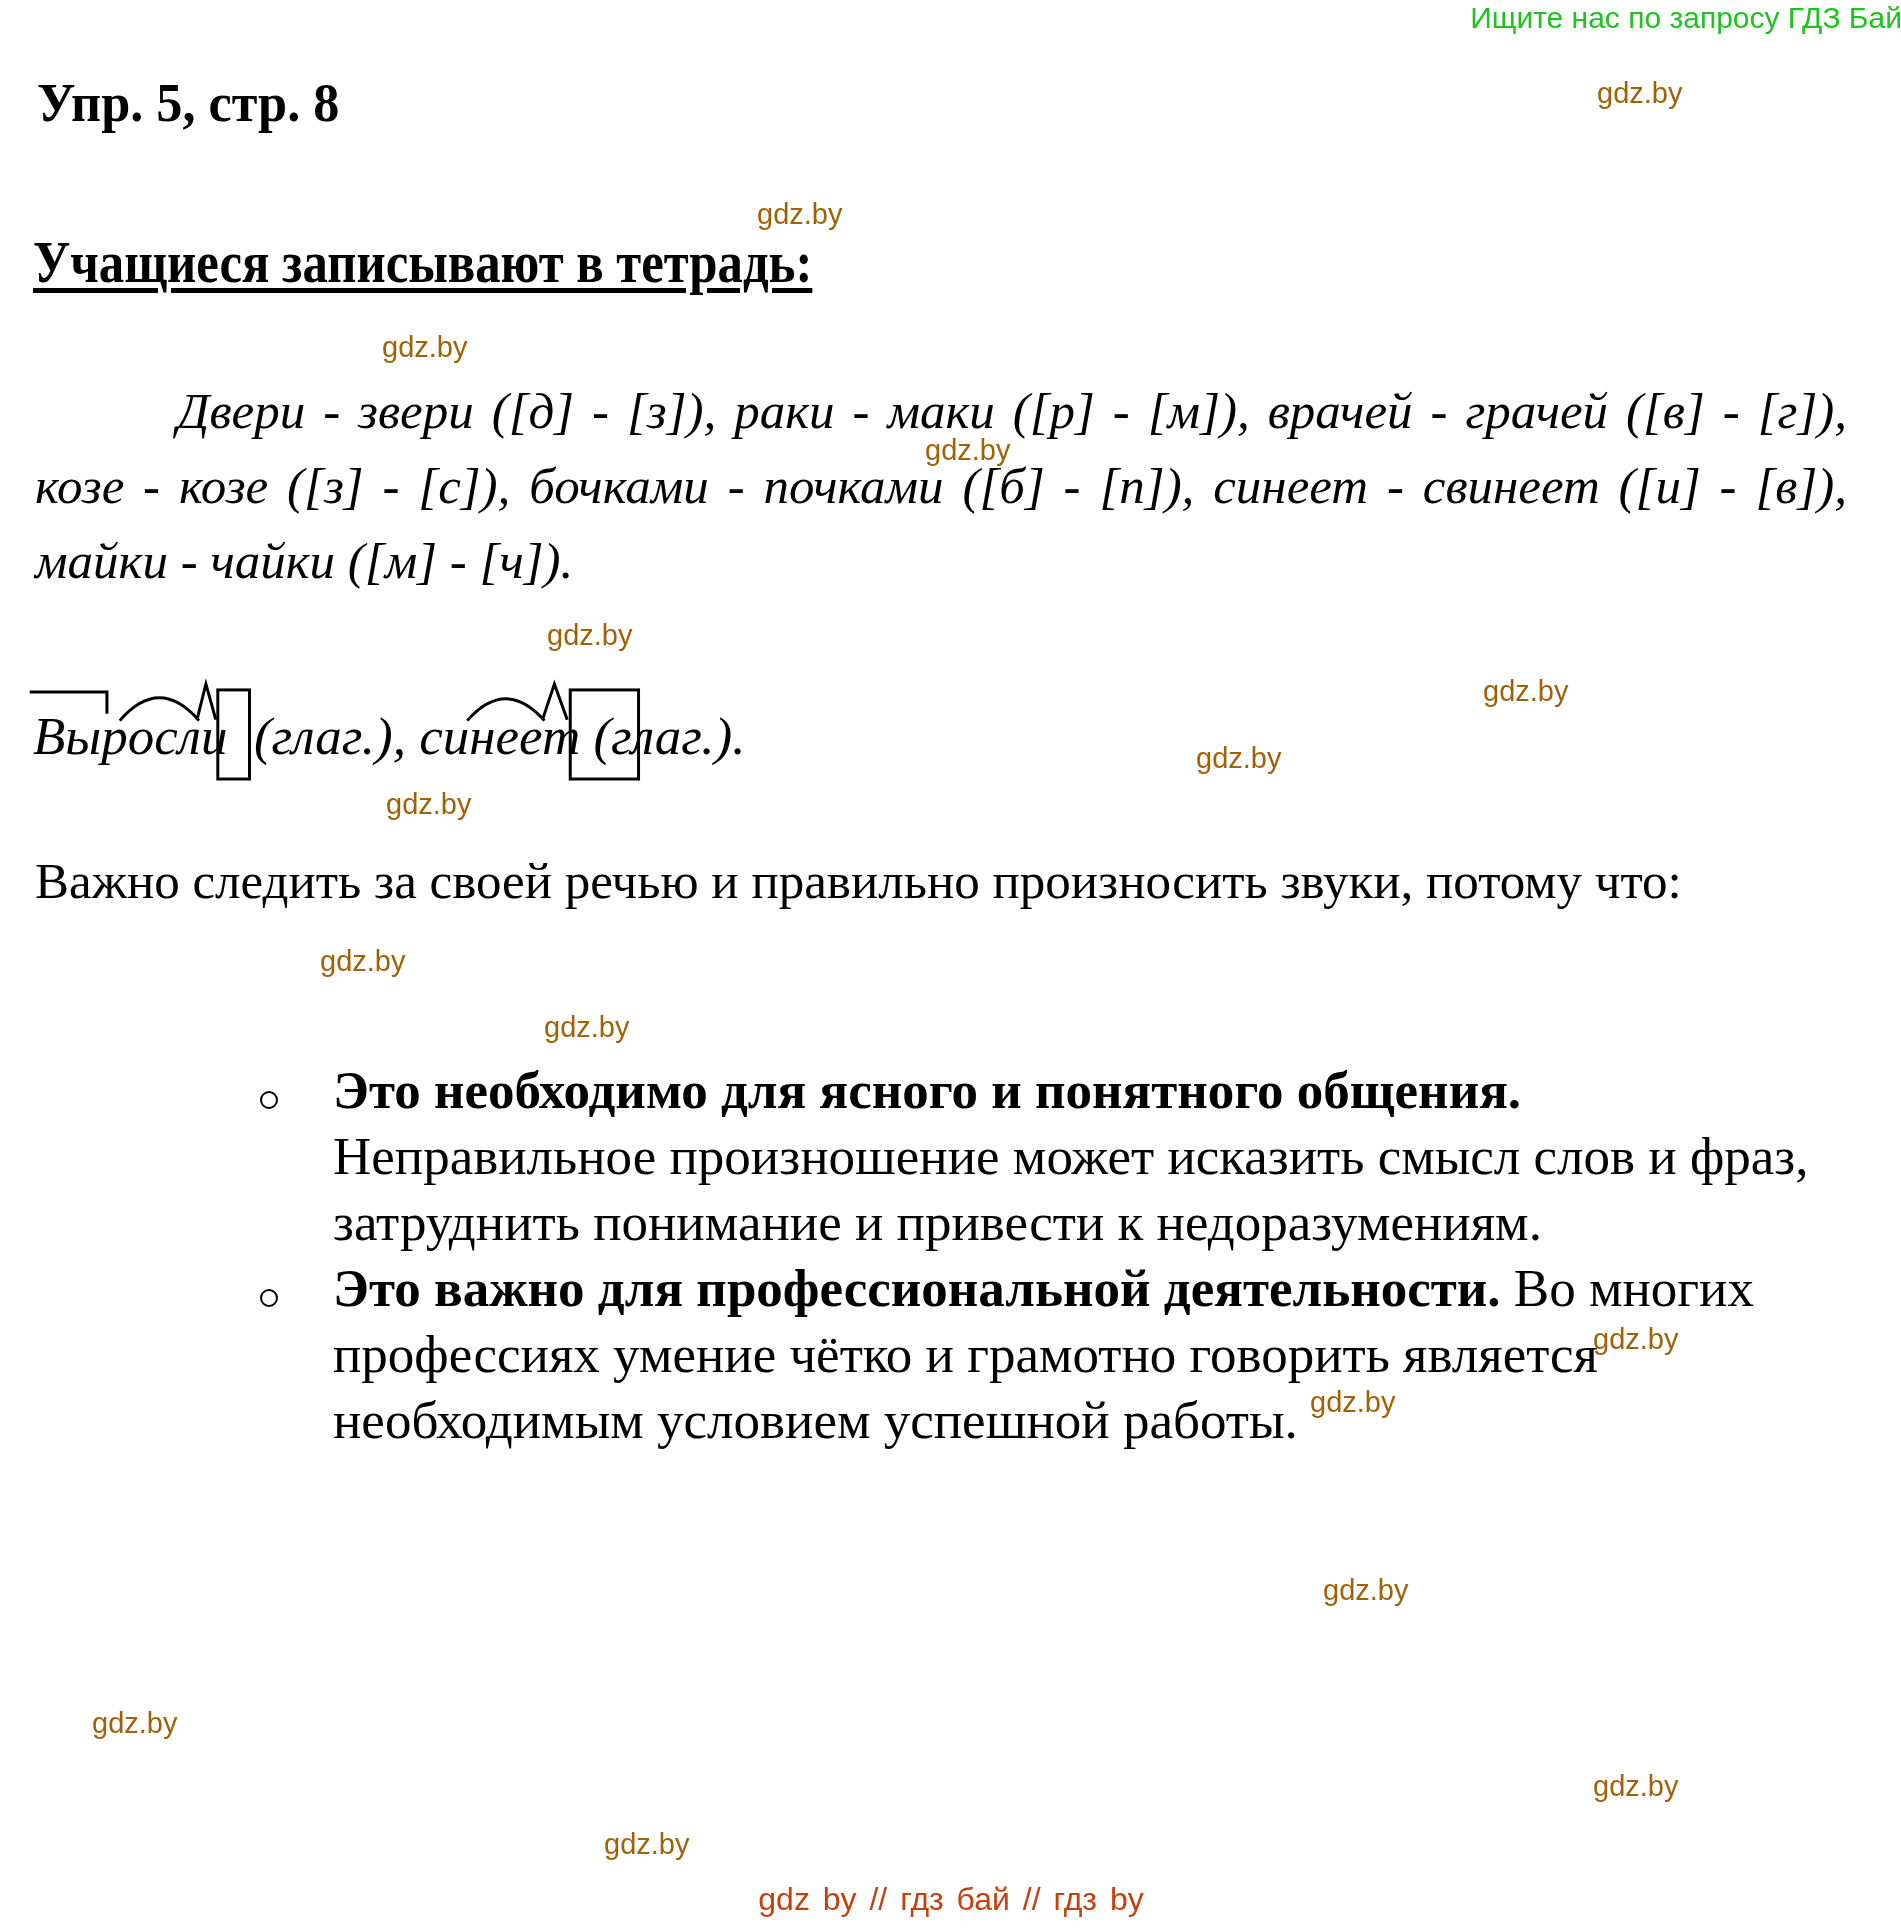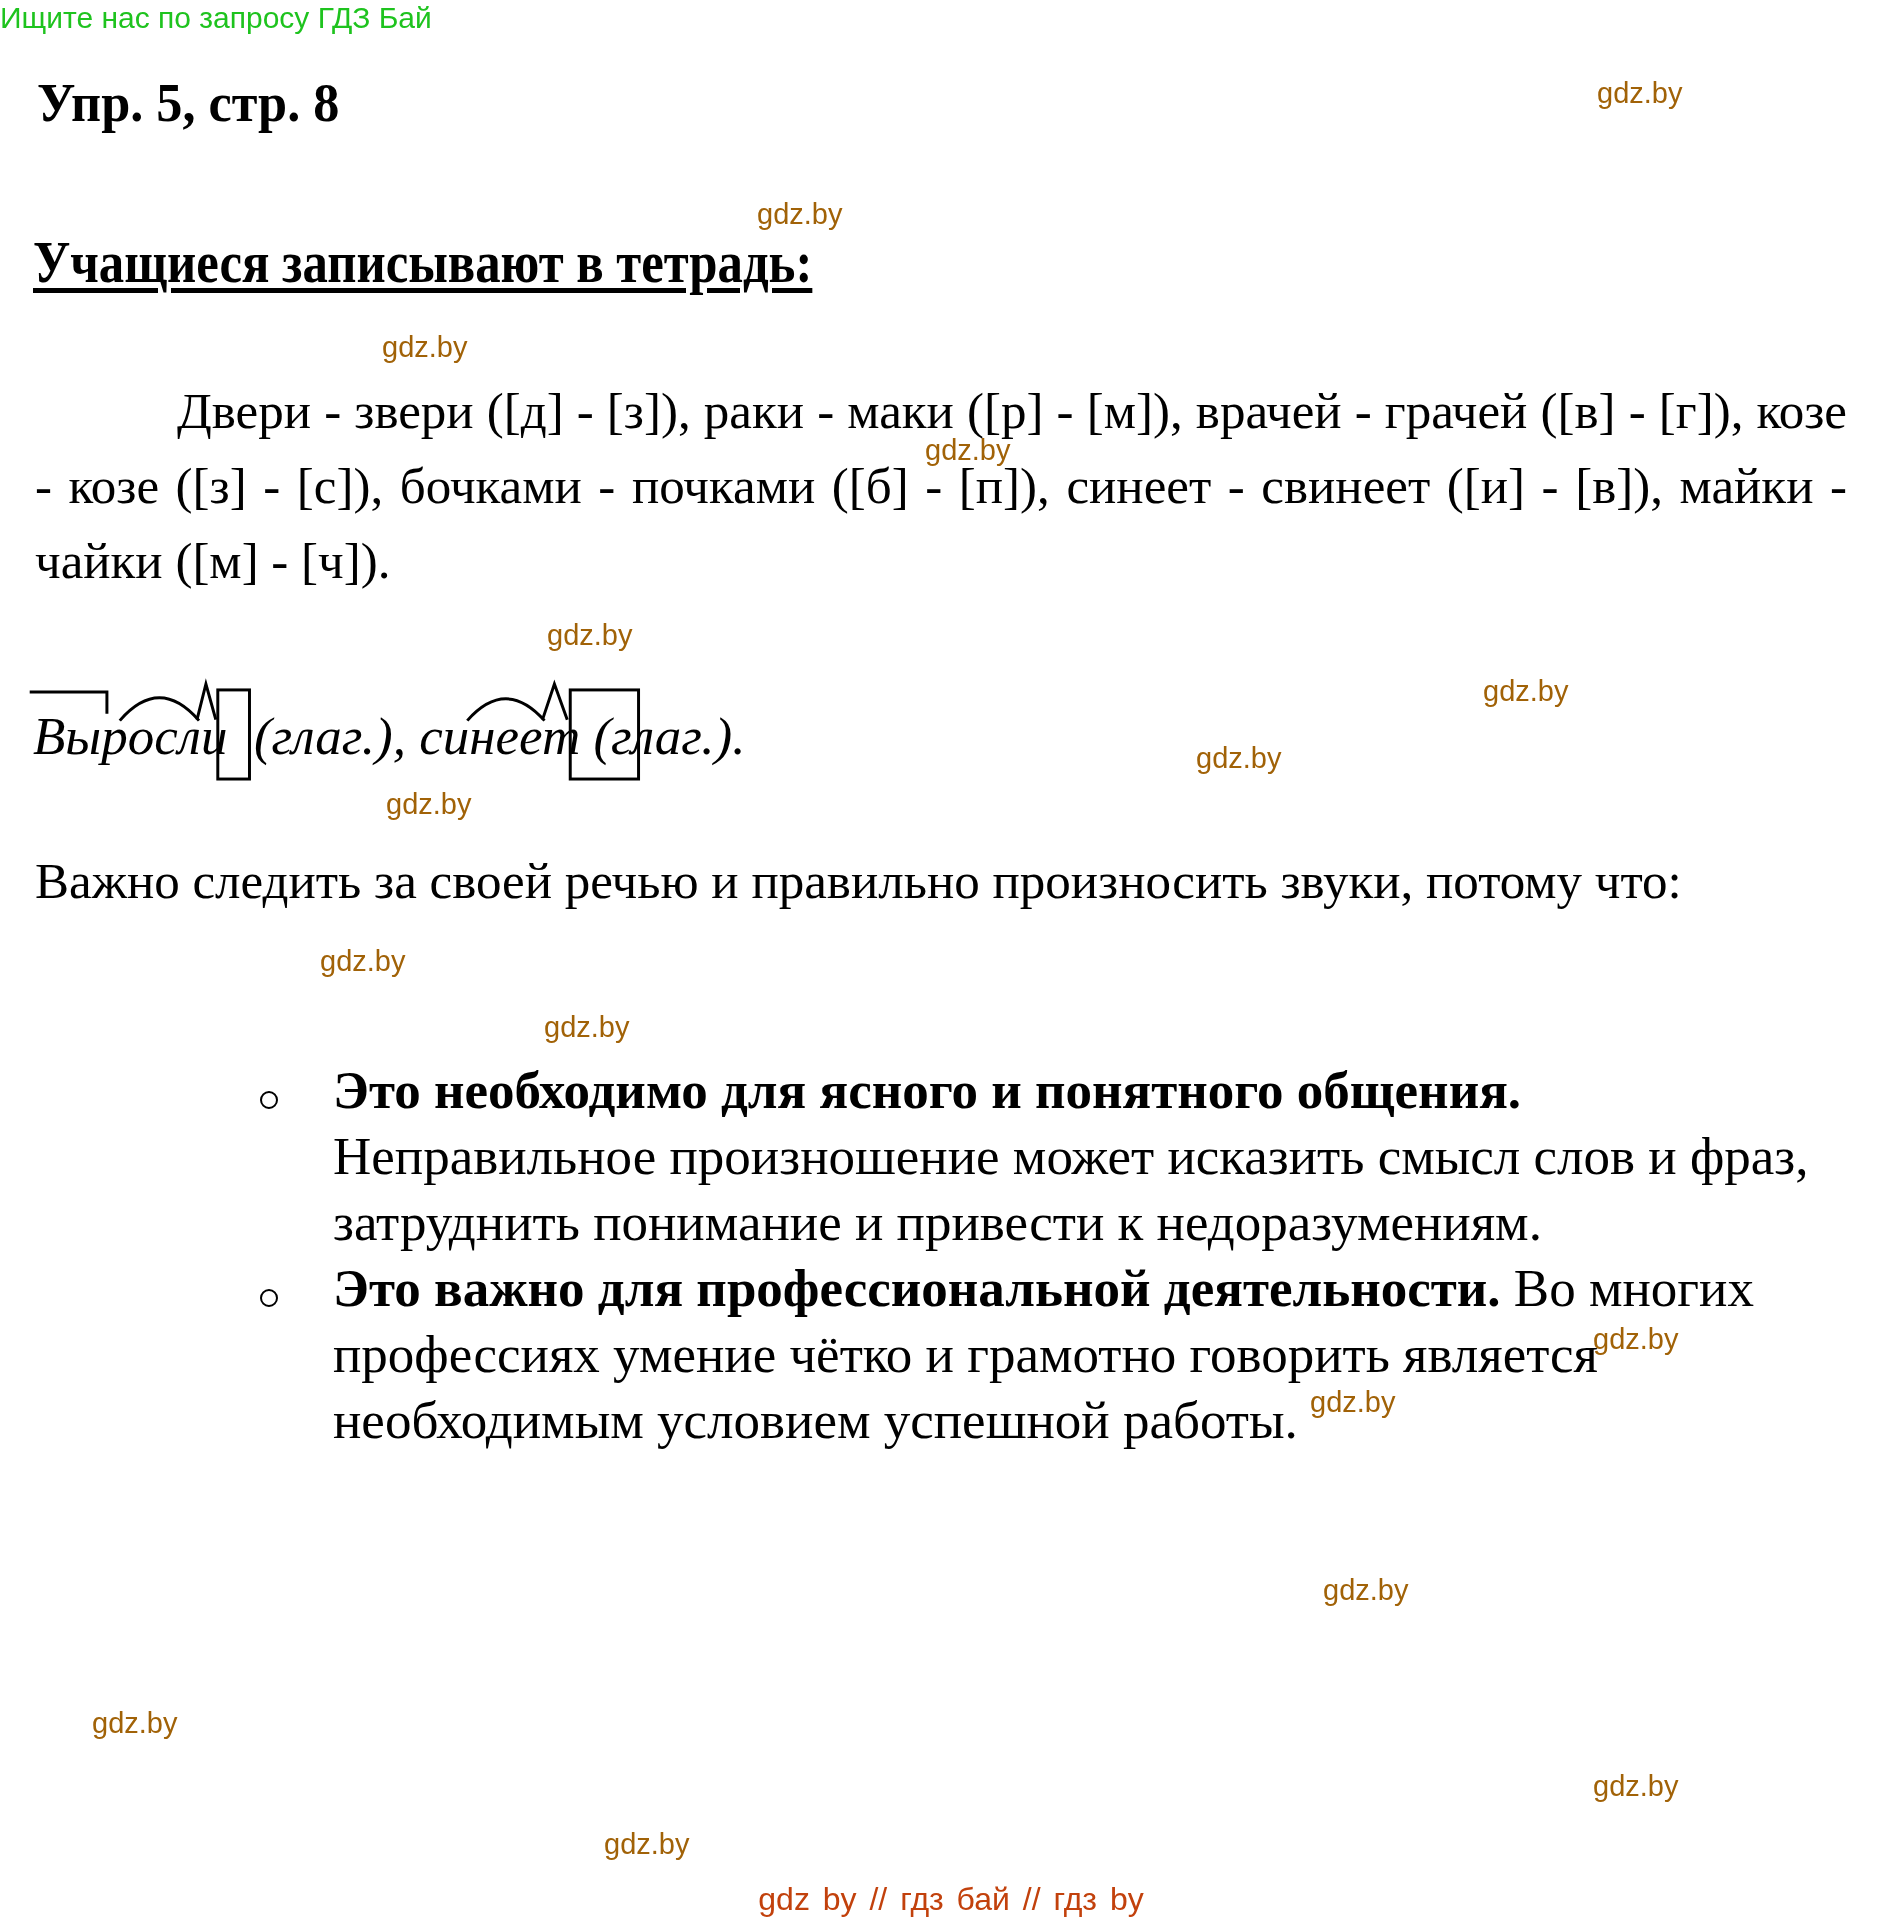--- a/index.html
+++ b/index.html
@@ -1,36 +1,36 @@
 <!DOCTYPE html>
 <html><head>
 <meta charset="utf-8">
 <style>
   html, body { margin: 0; padding: 0; background: #ffffff; }
   body { width: 1902px; height: 1930px; position: relative; overflow: hidden; color: #000; }
   .abs { position: absolute; white-space: nowrap; }
   .banner {
-    position: absolute; left: 0; top: 0; width: 1902px; text-align: left;
+    position: absolute; left: 0; top: 0; width: 1902px; text-align: right;
     font-family: "Liberation Sans", sans-serif; font-size: 30px; line-height: 36px;
     color: #1ec31e;
   }
   .heading {
     left: 37px; top: 71px;
     font-family: "Liberation Serif", serif; font-weight: bold; font-size: 55px; line-height: 63px;
     transform: scaleX(0.95); transform-origin: left top;
   }
   .subheading {
     left: 33px; top: 230px;
     font-family: "Liberation Serif", serif; font-weight: bold; font-size: 59px; line-height: 65px;
     text-decoration: underline; text-decoration-thickness: 5px; text-underline-offset: 6px;
     transform: scaleX(0.86); transform-origin: left top;
   }
   .italic-para {
     position: absolute; left: 35px; top: 374px; width: 1812px;
-    font-family: "Liberation Serif", serif; font-size: 51px; line-height: 75px;
+    font-family: "Liberation Serif", serif; font-style: italic; font-size: 51px; line-height: 75px;
     text-align: justify; text-indent: 142px;
   }
   .morph {
     position: absolute; left: 33px; top: 705px;
     font-family: "Liberation Serif", serif; font-style: italic; font-size: 53px; line-height: 63px;
     white-space: nowrap;
   }
   .morph-svg { position: absolute; left: 0; top: 673px; width: 792px; height: 119px; pointer-events: none; }
   .plain-para {
     position: absolute; left: 35px; top: 844px; width: 1812px;

